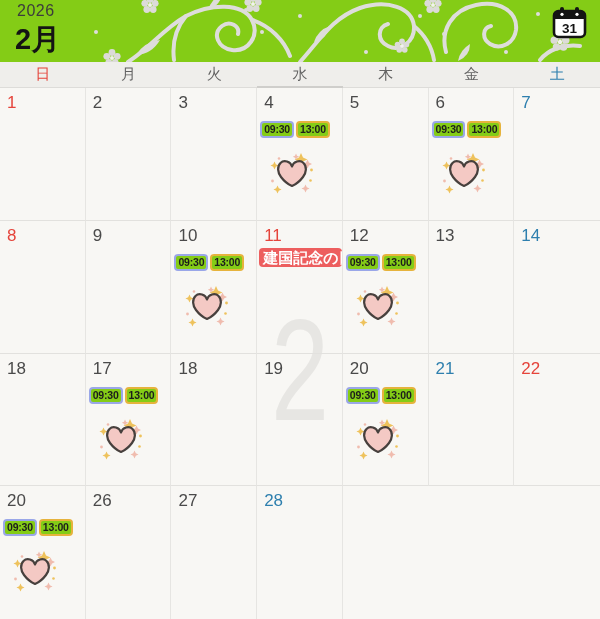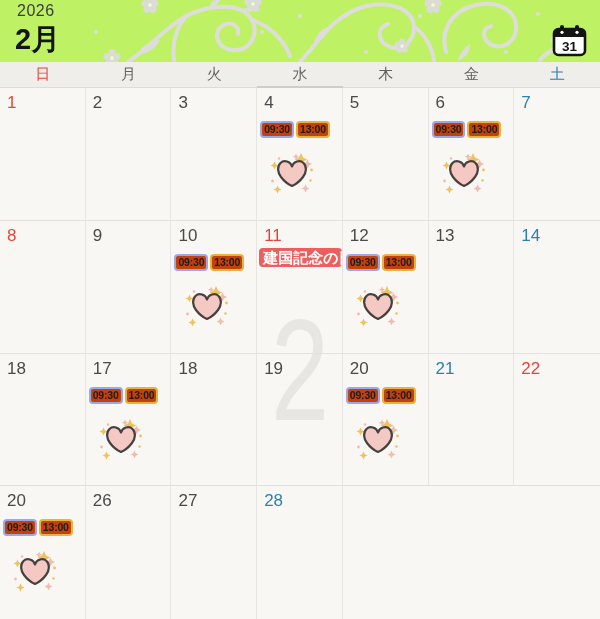--- a/index.html
+++ b/index.html
@@ -1,24 +1,24 @@
 <!DOCTYPE html>
 <html style="--sunday-red: #e5443b; --saturday-blue: #2e7fae; --weekday-gray: #636363; --holiday-badge-bg: #ed5e5e; --time-badge-blue-border: #9aa7e8; --time-badge-gold-border: #e6b33c; --heart-fill: #f4c9c4; --heart-outline: #47403d; --sparkle-yellow: #eec25c; --sparkle-pink: #f0bcae;"><head>
 <meta charset="utf-8">
 <style>
   html,body{margin:0;padding:0;}
   body{font-family:"Liberation Sans","DejaVu Sans",sans-serif;}
   .app{position:relative;width:600px;height:619px;background:#f8f7f4;overflow:hidden;}
 
   
-  .header{position:relative;width:600px;height:62px;background:#bef264;overflow:hidden;text-decoration:underline;}
+  .header{position:relative;width:600px;height:62px;background:#84cc16;overflow:hidden;text-decoration:underline;}
   .floral{position:absolute;top:0;left:0;width:600px;height:62px;pointer-events:none;}
   .year{position:absolute;top:2px;left:17px;font-size:16px;color:#3c3c3c;letter-spacing:.5px;}
   .month{position:absolute;top:20px;left:15px;font-size:29px;font-weight:700;color:#141414;}
-  .cal-btn{position:absolute;top:24px;right:13px;width:35px;height:33px;background:none;border:none;padding:0;cursor:pointer;}
+  .cal-btn{position:absolute;top:6px;right:13px;width:35px;height:33px;background:none;border:none;padding:0;cursor:pointer;}
 
   
   .weekday-row{position:relative;display:grid;grid-template-columns:repeat(7,1fr);width:600px;height:26px;
     background:#efeeeb;border-bottom:1px solid #dddcd9;box-sizing:border-box;z-index:2;}
   .wk{position:relative;display:flex;align-items:center;justify-content:center;font-size:15px;color:#636363;}
   .wk.sun{color:var(--sunday-red);}
   .wk.sat{color:var(--saturday-blue);}
   .wk-underline{position:absolute;left:0;right:0;bottom:-1px;height:2px;background:#cfcecb;}
 
   
@@ -32,21 +32,21 @@
   .cell:nth-child(n+22){border-bottom:none;}
   .day-num{margin-left:7px;font-size:17px;line-height:19px;color:#4a4a4a;}
   .day-num.sun,.day-num.holiday{color:var(--sunday-red);}
   .day-num.sat{color:var(--saturday-blue);}
 
   .holiday-badge{display:inline-block;margin:3px 0 0 2px;max-width:calc(100% - 2px);box-sizing:border-box;
     background:var(--holiday-badge-bg);color:#fff;font-size:15px;font-weight:700;line-height:17px;
     padding:1px 2px 1px 4px;border-radius:4px;white-space:nowrap;overflow:hidden;}
 
   .times{display:flex;margin:9px 0 0 3px;gap:2px;}
-  .time-badge{display:inline-block;background:#c2410c;color:#1c1c1c;font-size:10.5px;font-weight:700;
+  .time-badge{display:inline-block;background:#84cc16;color:#1c1c1c;font-size:10.5px;font-weight:700;
     line-height:11px;padding:1px 2px;border-radius:4px;letter-spacing:-.2px;white-space:nowrap;}
   .time-badge.blue{border:2px solid var(--time-badge-blue-border);}
   .time-badge.gold{border:2px solid var(--time-badge-gold-border);}
 
   .heart-wrap{display:flex;justify-content:center;margin-top:13px;transform:translateX(-7px);}
 </style>
 </head>
 <body>
 
 <div class="app">

